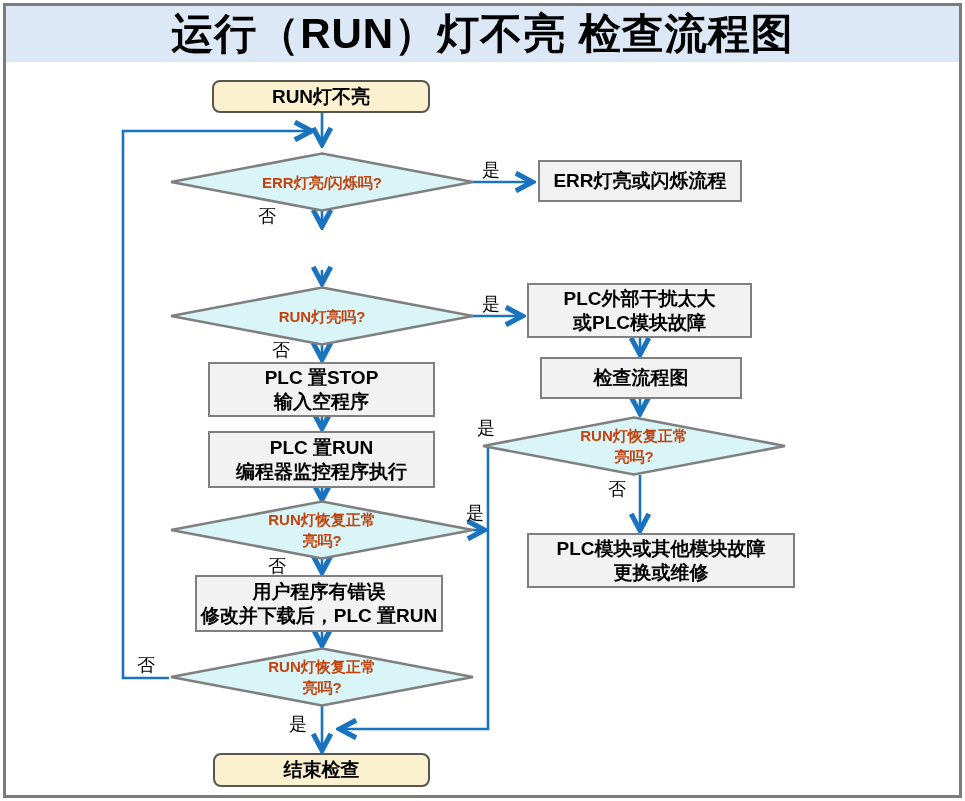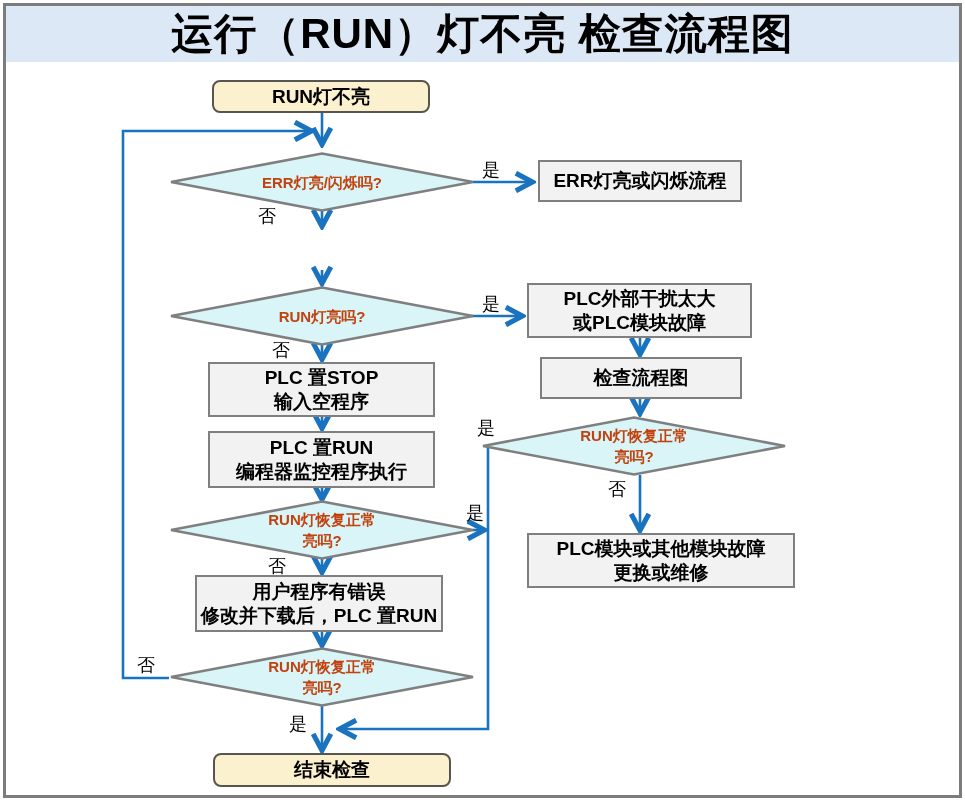--- a/index.html
+++ b/index.html
@@ -52,21 +52,21 @@
       <path d="M473,530 H480" marker-end="url(#arr)"></path>
       <path d="M322,559 V568" marker-end="url(#arr)"></path>
       <path d="M322,631 V641" marker-end="url(#arr)"></path>
       <path d="M322,706 V746" marker-end="url(#arr)"></path>
     </g>
   </svg>
 
   <div class="node terminal" style="left:212px;top:80px;width:218px;height:33px;">
     <span>RUN灯不亮</span>
   </div>
-  <div class="node terminal" style="left:213px;top:753px;width:238px;height:34px;">
+  <div class="node terminal" style="left:213px;top:753px;width:217px;height:34px;">
     <span>结束检查</span>
   </div>
 
   <div class="diamond" style="left:169px;top:152px;width:306px;height:60px;">
     <svg viewBox="0 0 306 60" width="306" height="60">
       <polygon points="153,1.5 304,30 153,58.5 2,30"></polygon>
       </svg>
     <div class="dtext">
         <span>ERR灯亮/闪烁吗?</span>
       </div>

